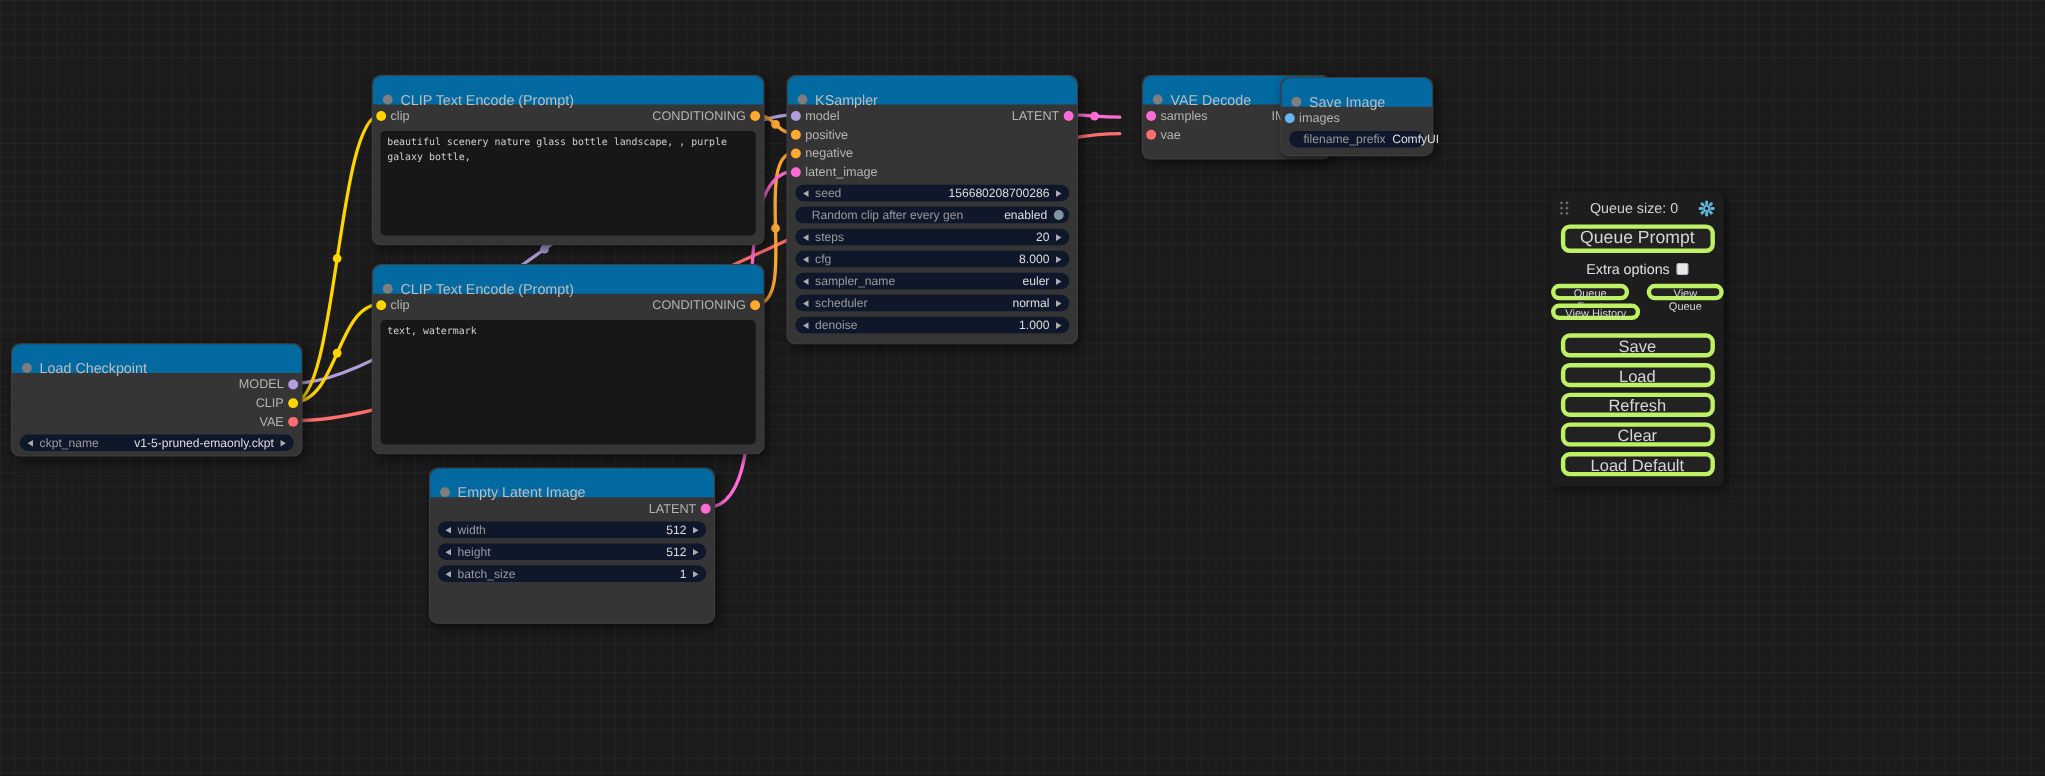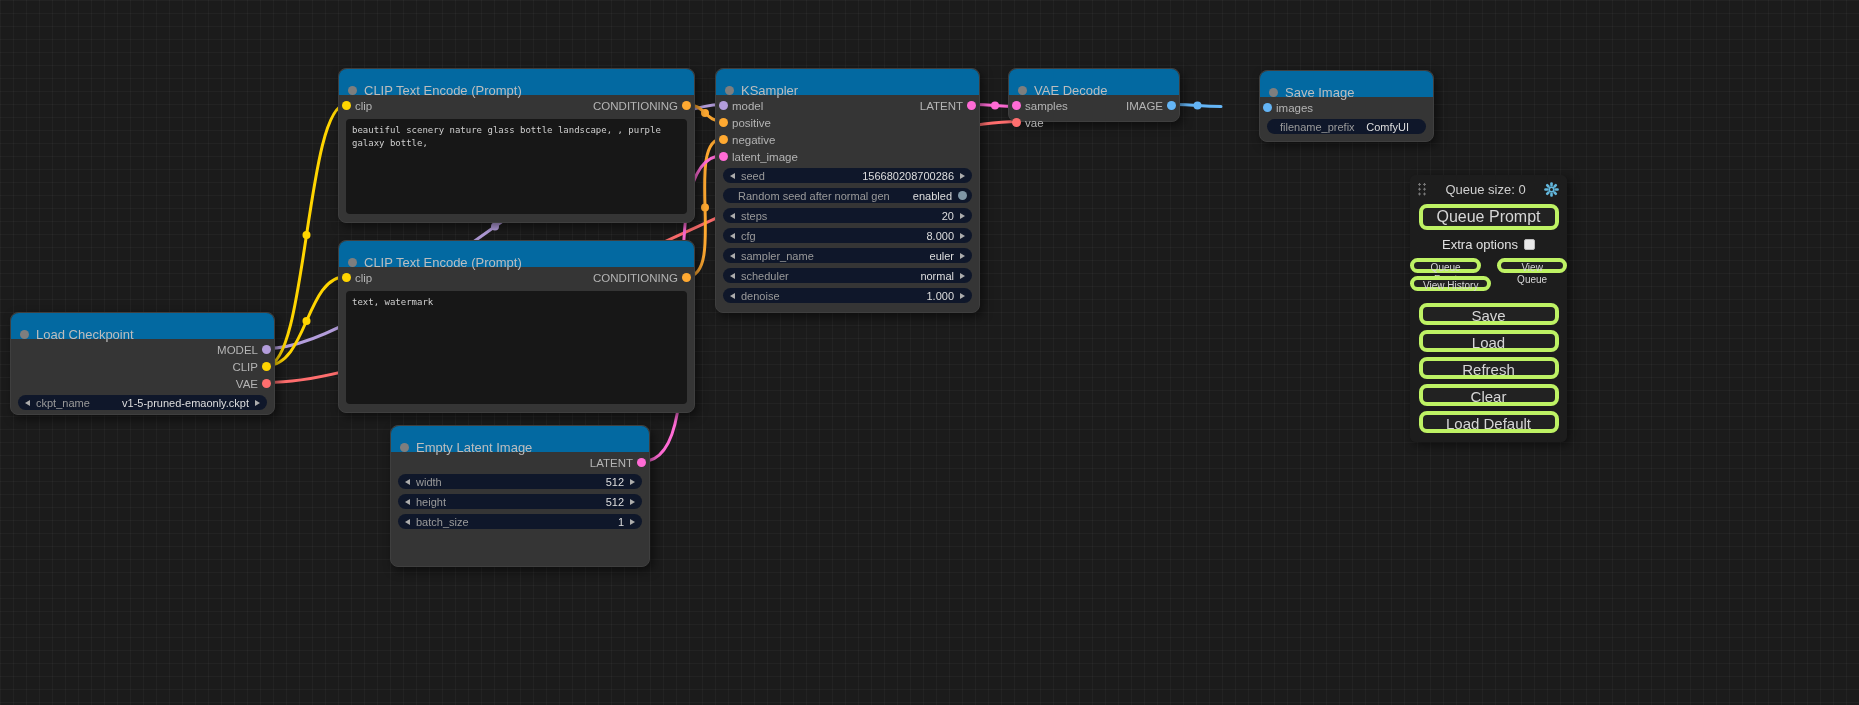--- a/index.html
+++ b/index.html
@@ -198,21 +198,21 @@
       </div>
     </div>
     <div class="widgets">
       <div class="widget">
         <span class="arr left"></span>
         <span class="w-label">seed</span>
         <span class="w-value">156680208700286</span>
         <span class="arr right"></span>
       </div>
       <div class="widget">
-        <span class="w-label" style="margin-left:8px">Random seed after normal gen</span>
+        <span class="w-label" style="margin-left:8px">Random clip after every gen</span>
         <span class="w-value">enabled</span>
         <span class="toggle-dot"></span>
       </div>
       <div class="widget">
         <span class="arr left"></span>
         <span class="w-label">steps</span>
         <span class="w-value">20</span>
         <span class="arr right"></span>
       </div>
       <div class="widget">
@@ -235,40 +235,40 @@
       </div>
       <div class="widget">
         <span class="arr left"></span>
         <span class="w-label">denoise</span>
         <span class="w-value">1.000</span>
         <span class="arr right"></span>
       </div>
     </div>
   </div>
 
-  <div class="node" style="left:1008px;top:68px;width:172px;height:54px">
+  <div class="node" style="left:1038px;top:68px;width:172px;height:77px">
     <div class="node-title">
       <span class="title-dot"></span>
       <span>VAE Decode</span>
     </div>
     <div class="slots">
       <div class="slot-row">
         <span class="dot in" style="background:var(--c-latent)"></span>
         <span>samples</span>
         <span class="out-label">IMAGE</span>
         <span class="dot out" style="background:var(--c-image)"></span>
       </div>
       <div class="slot-row">
         <span class="dot in" style="background:var(--c-vae)"></span>
         <span>vae</span>
       </div>
     </div>
   </div>
 
-  <div class="node" style="left:1259px;top:70px;width:175px;height:72px">
+  <div class="node" style="left:1164px;top:70px;width:139px;height:72px">
     <div class="node-title">
       <span class="title-dot"></span>
       <span>Save Image</span>
     </div>
     <div class="slots">
       <div class="slot-row">
         <span class="dot in" style="background:var(--c-image)"></span>
         <span>images</span>
       </div>
     </div>

